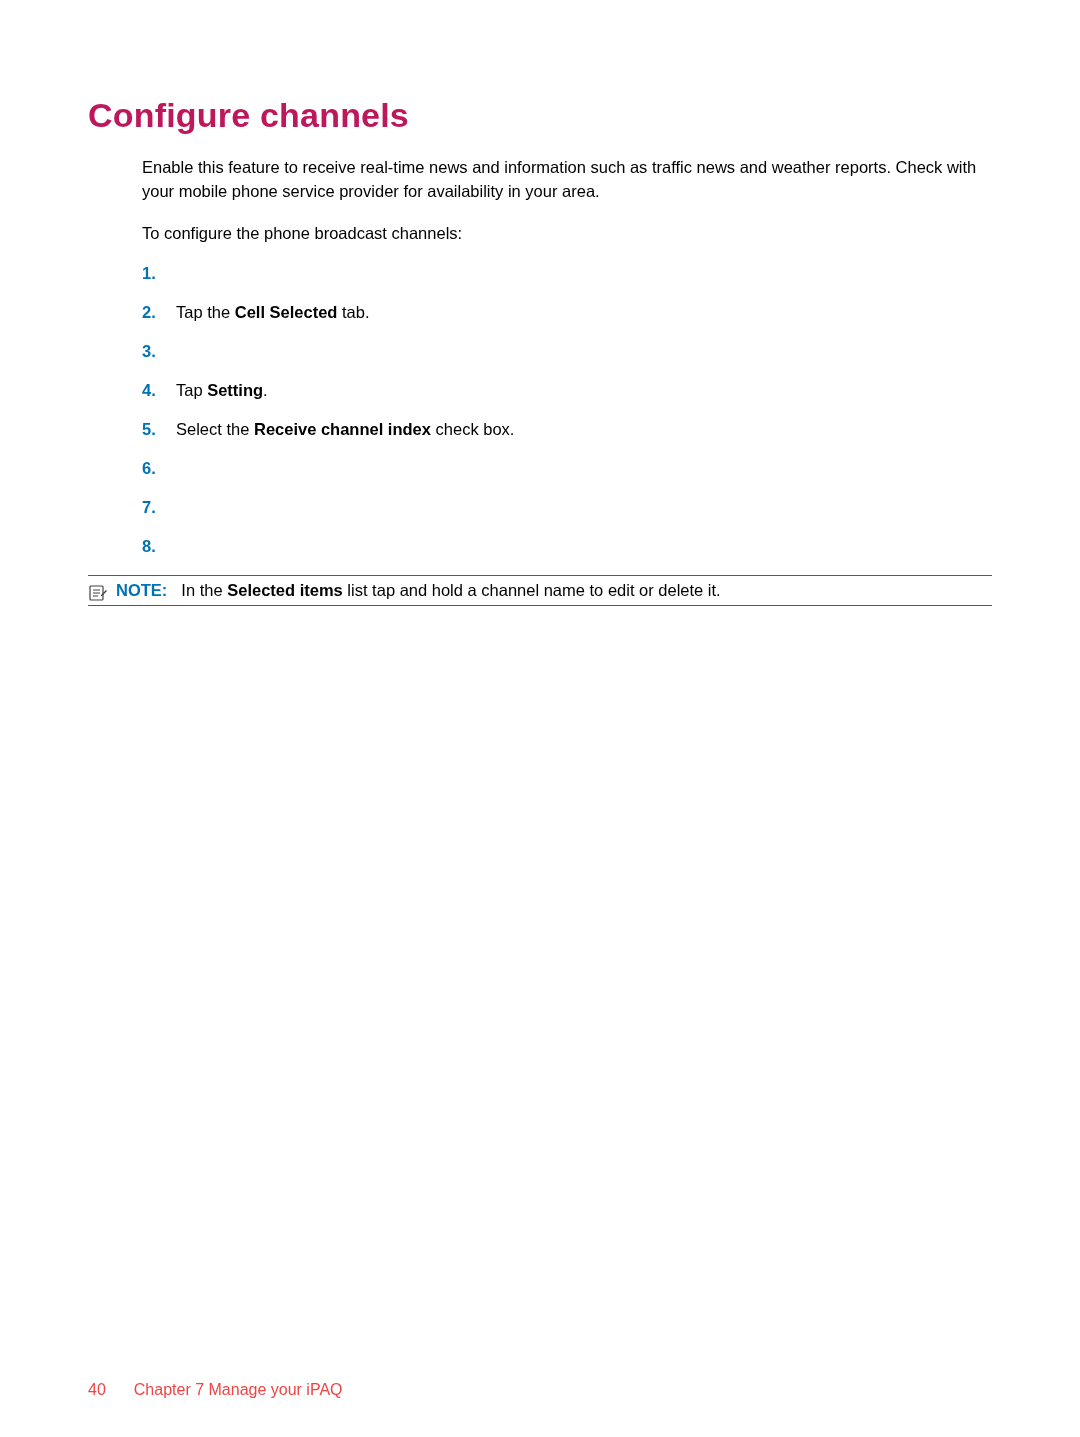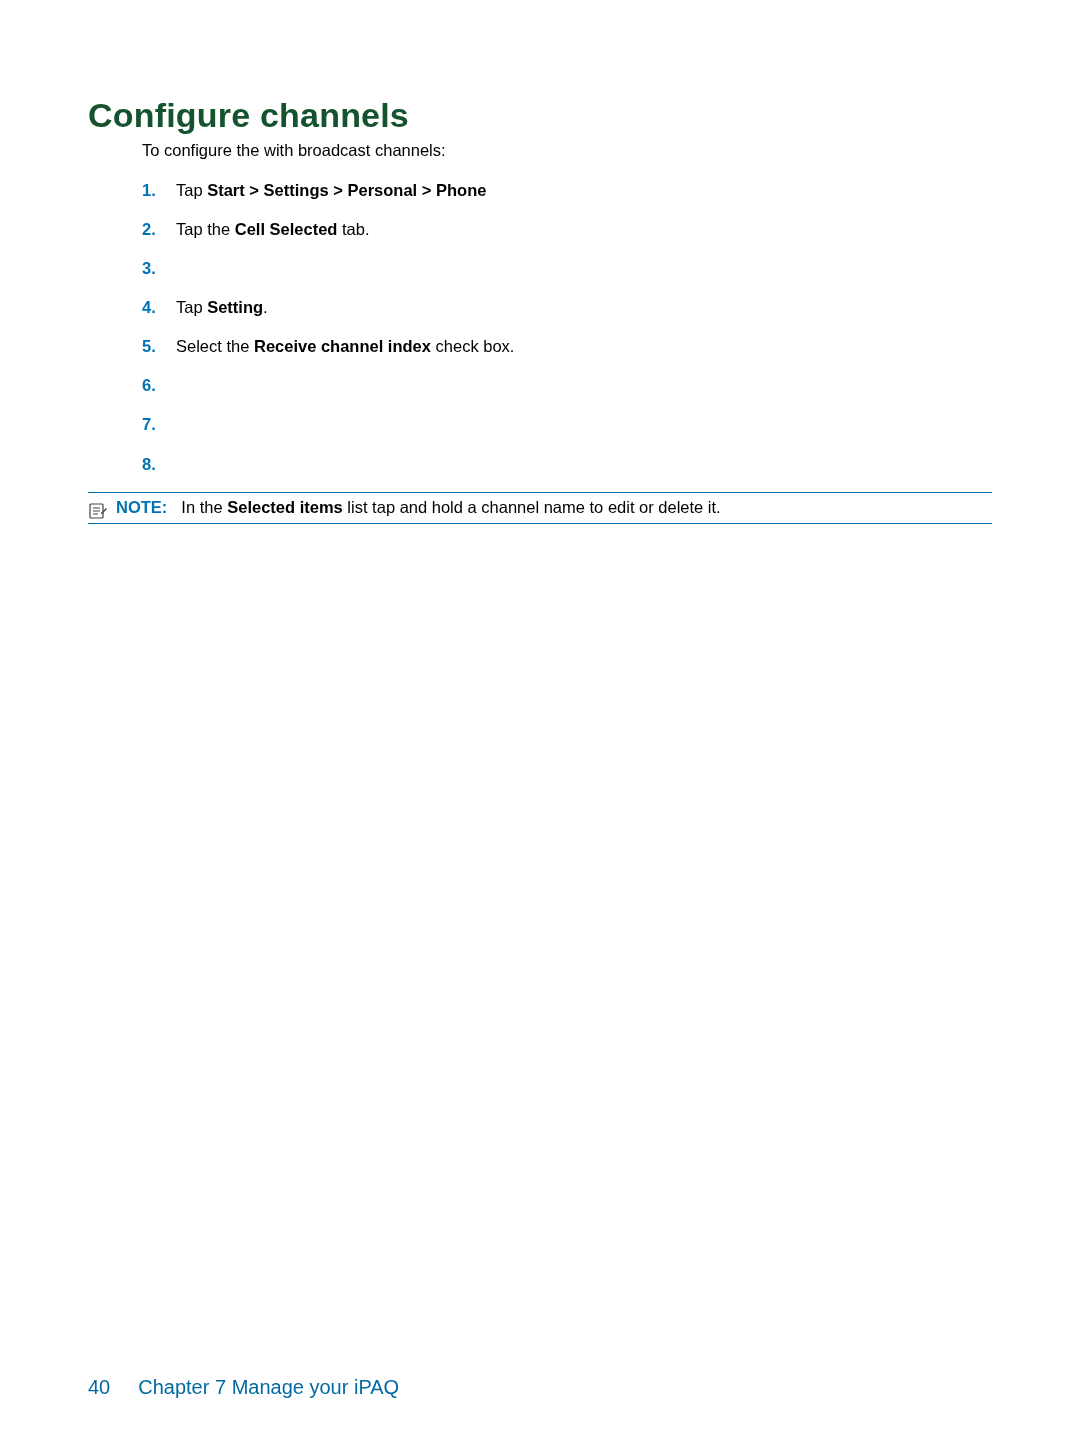--- a/index.html
+++ b/index.html
@@ -15,22 +15,22 @@
       position: relative;
       padding: 96px 88px 70px 88px;
     }
     .content-wrapper {
       width: 100%;
     }
     h1 {
       font-family: Arial, Helvetica, sans-serif;
       font-size: 34px;
       font-weight: bold;
-      color: #14532d;
-      margin-bottom: 4px;
+      color: #be185d;
+      margin-bottom: 21px;
       letter-spacing: 0.2px;
     }
     .intro-para {
       margin-left: 54px;
       font-size: 16.5px;
       line-height: 1.45;
       color: #000;
       margin-bottom: 18px;
     }
     .intro-para-2 {
@@ -87,40 +87,40 @@
     .note-text {
       color: #000;
     }
     .note-text b {
       font-weight: bold;
     }
     .footer {
       position: absolute;
       bottom: 38px;
       left: 88px;
-      font-size: 20px;
-      color: #0369a1;
+      font-size: 16px;
+      color: #ef4444;
     }
     .page-num {
       margin-right: 28px;
     }
   </style>
 </head>
 <body>
 
 <div class="content-wrapper">
   <h1>Configure channels</h1>
 
+  <p class="intro-para">Enable this feature to receive real-time news and information such as traffic news and weather reports. Check with your mobile phone service provider for availability in your area.</p>
 
-  <p class="intro-para-2">To configure the with broadcast channels:</p>
+  <p class="intro-para-2">To configure the phone broadcast channels:</p>
 
   <ol class="steps-list">
     <li class="step-item">
       <span class="step-number">1.</span>
-      <span class="step-text"><span>Tap </span><b>Start &gt; Settings &gt; Personal &gt; Phone</b><span></span></span>
     </li>
     <li class="step-item">
       <span class="step-number">2.</span>
       <span class="step-text"><span>Tap the </span><b>Cell Selected</b><span> tab.</span></span>
     </li>
     <li class="step-item">
       <span class="step-number">3.</span>
     </li>
     <li class="step-item">
       <span class="step-number">4.</span>

